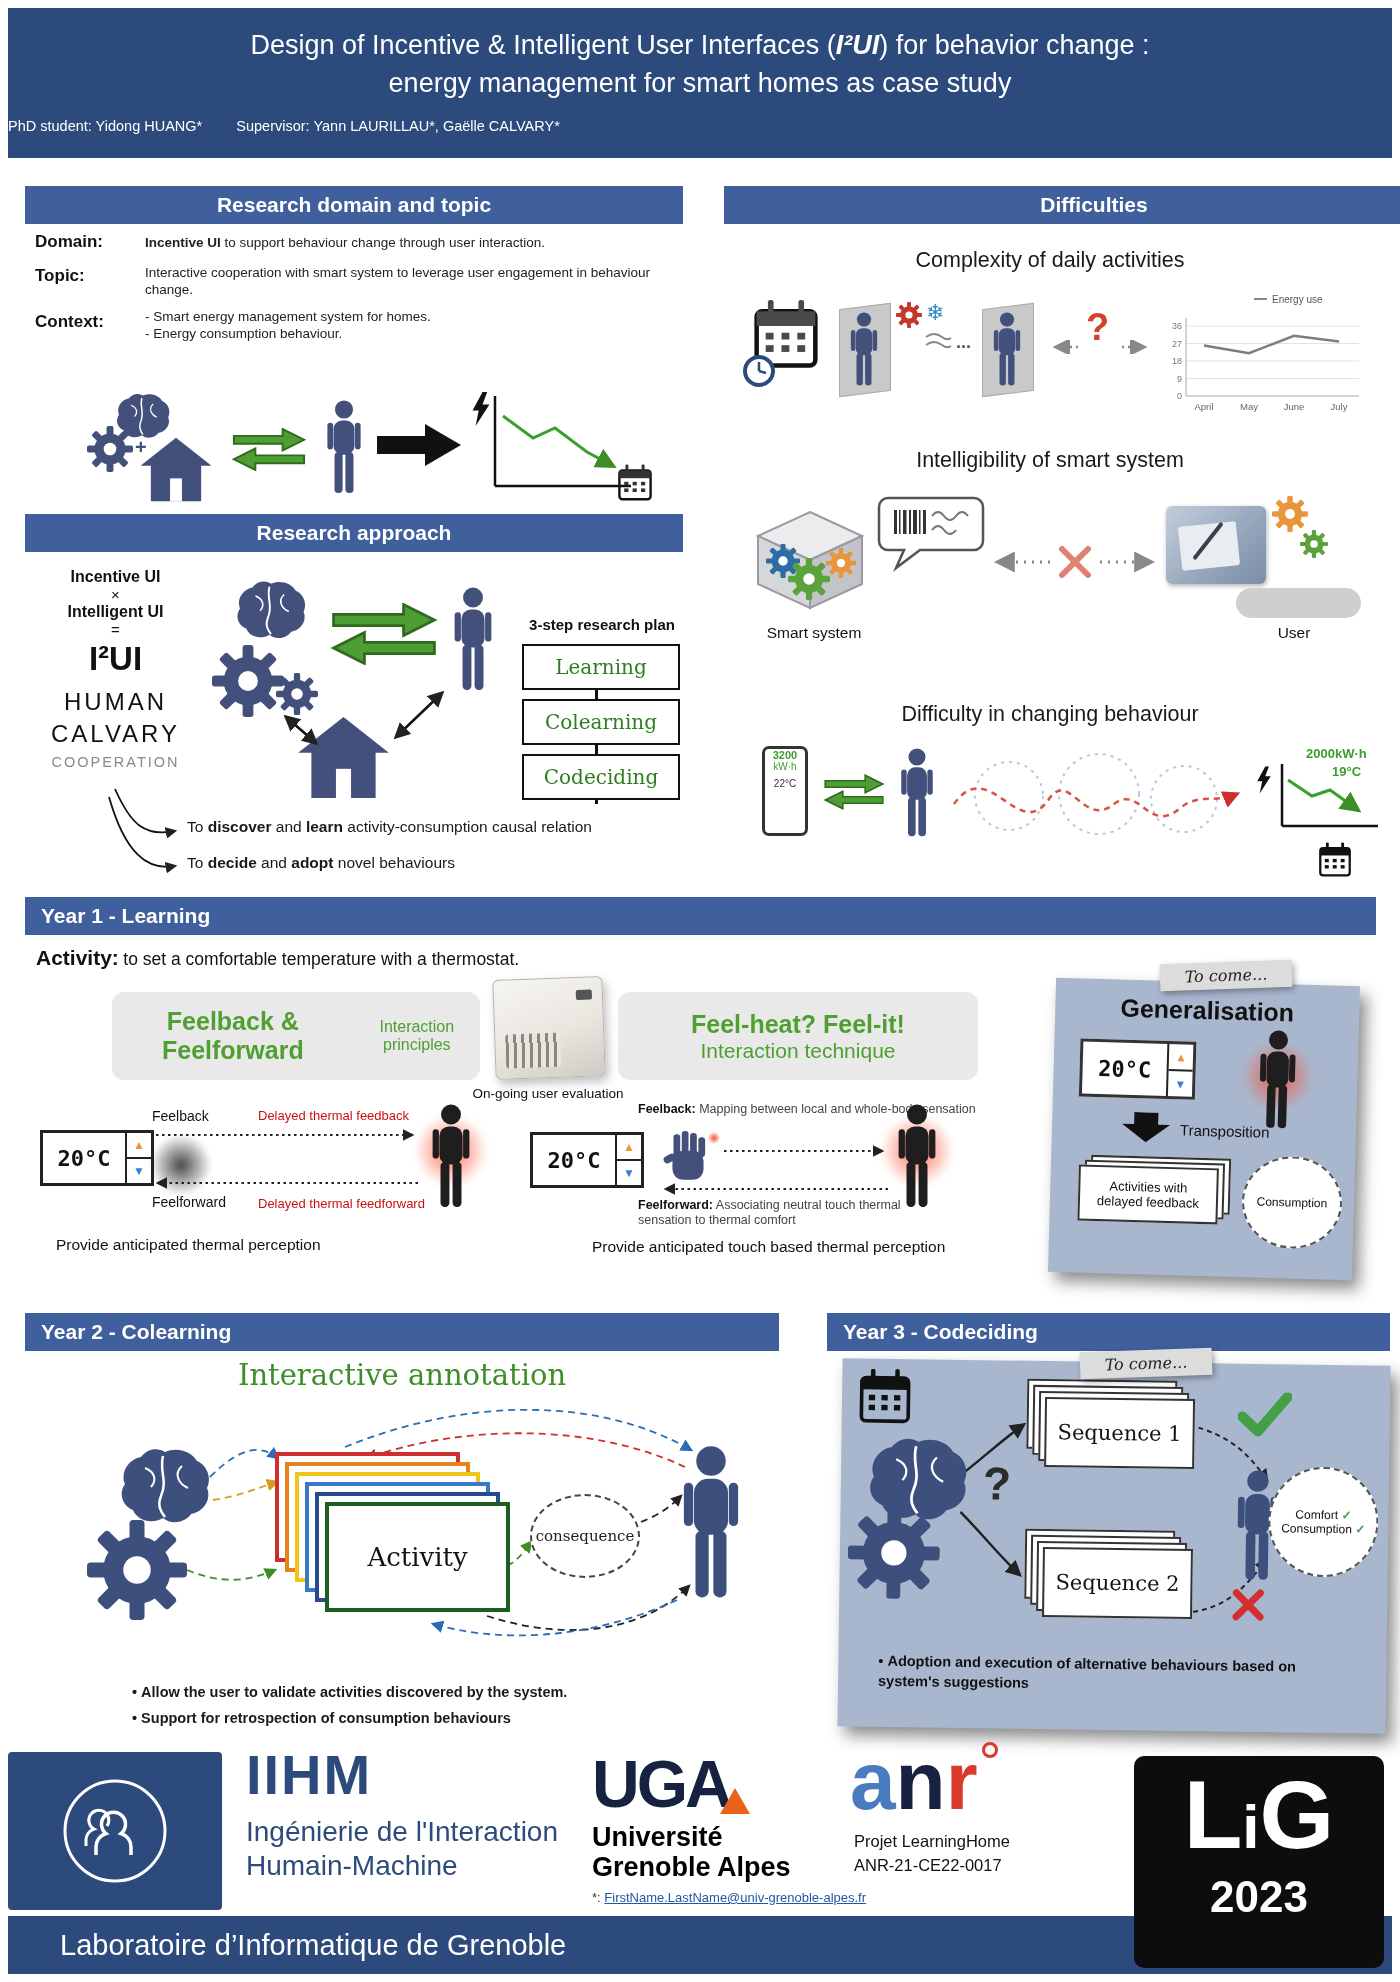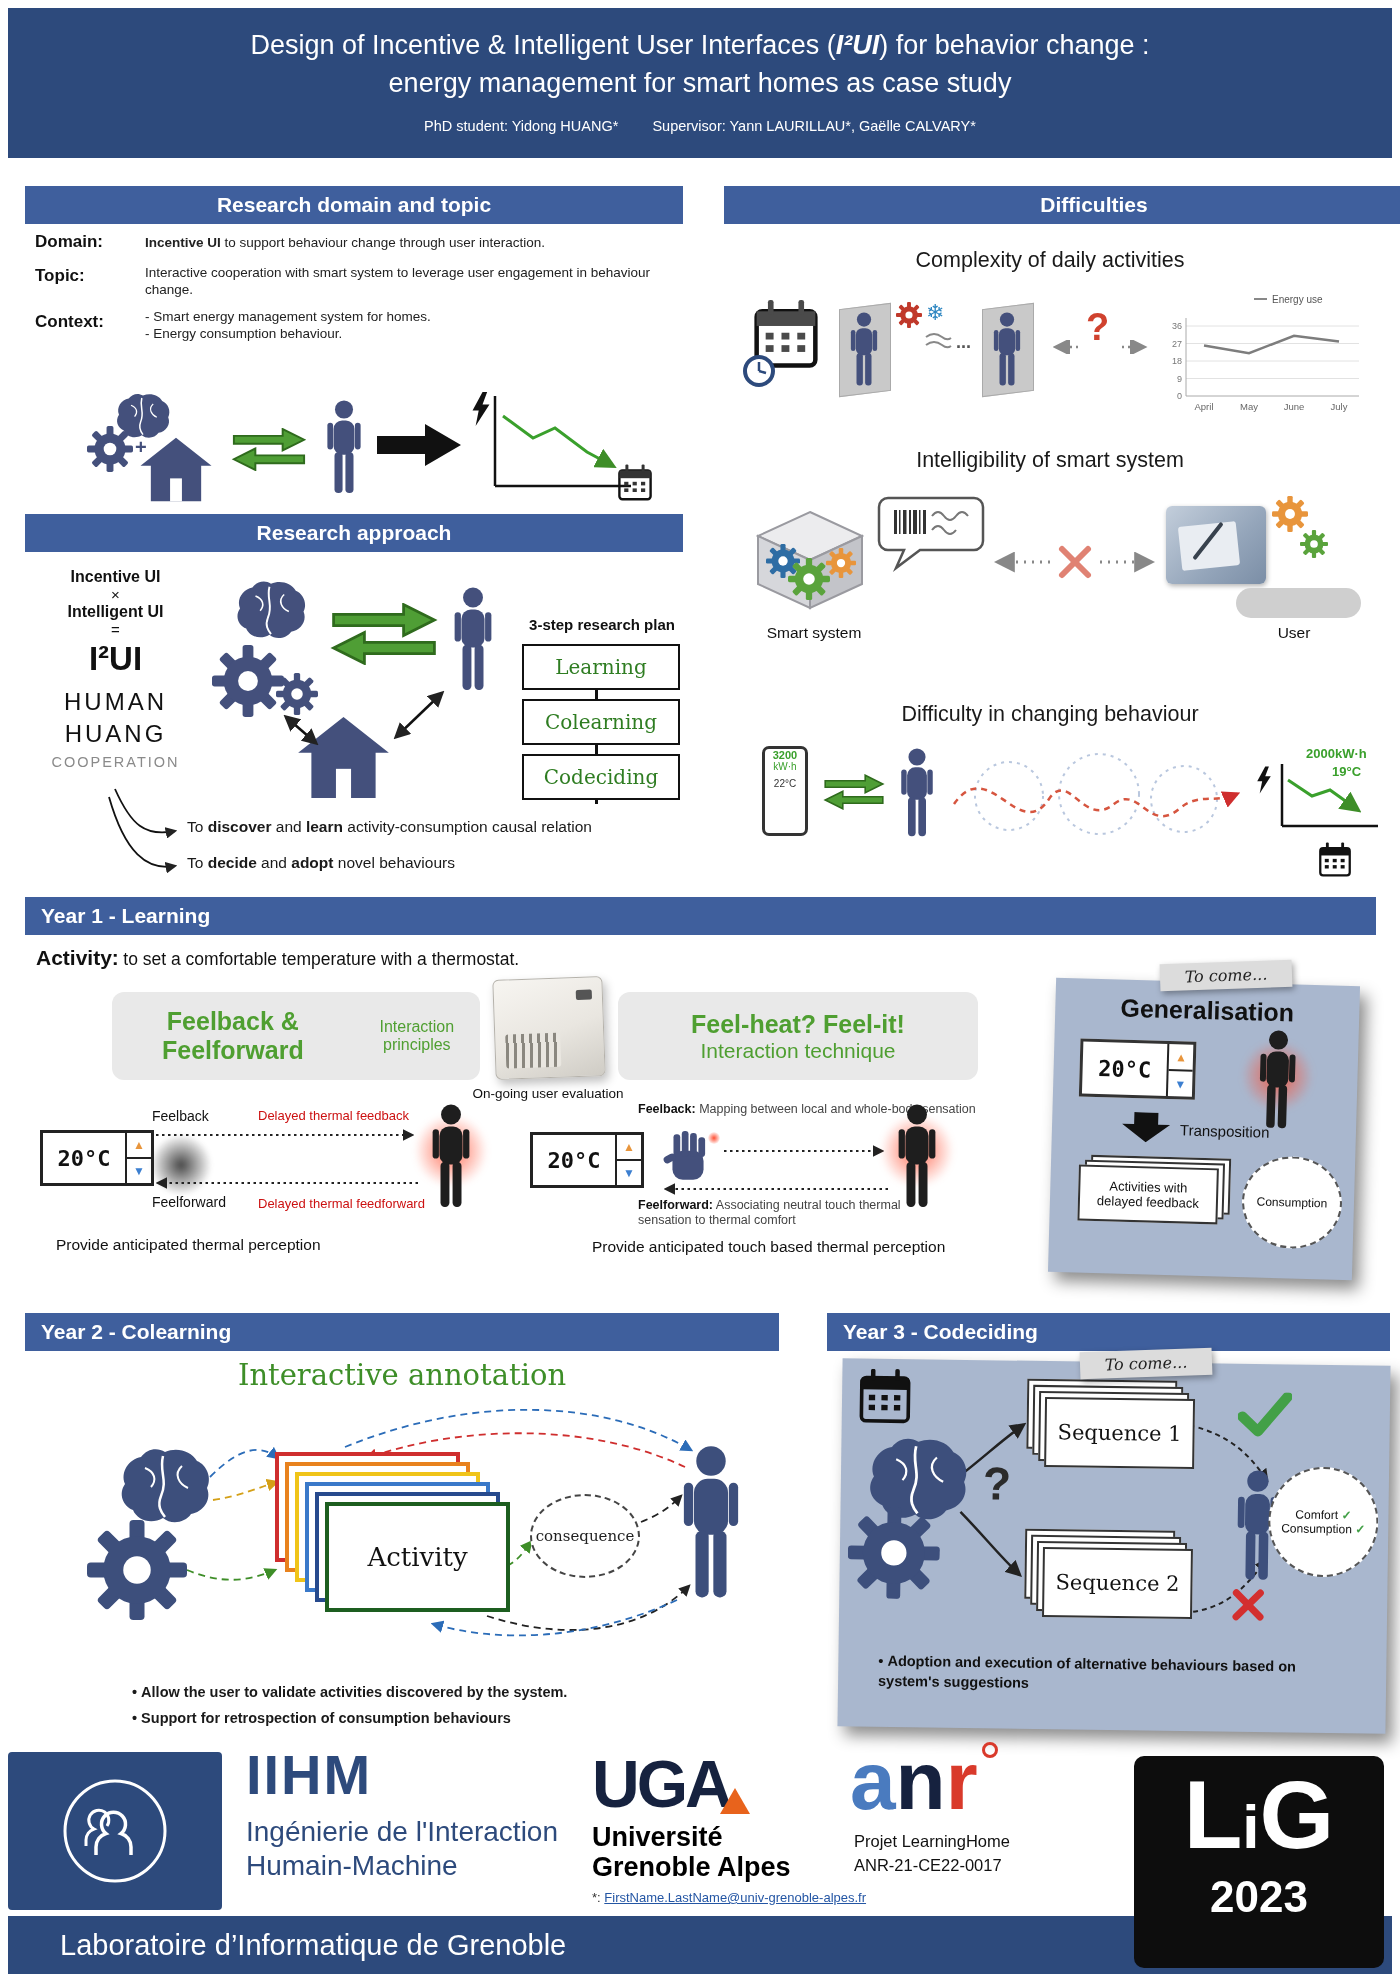--- a/index.html
+++ b/index.html
@@ -117,21 +117,21 @@
           <path d="M0 0 L10 5 L0 10 z" fill="#d4a017"></path>
         </marker>
   </defs>
 </svg>
 
 <header class="abs" style="left:8px;top:8px;width:1384px;height:150px;background:#2d4a7c;color:#fff">
   <div class="abs" style="top:22px;width:100%;text-align:center;font-size:27px">
     <span>Design of Incentive &amp; Intelligent User Interfaces (</span><span class="b" style="font-style:italic">I²UI</span><span>) for behavior change :</span>
   </div>
   <div class="abs" style="top:60px;width:100%;text-align:center;font-size:27px">energy management for smart homes as case study</div>
-  <div class="abs" style="top:110px;width:100%;text-align:center;font-size:14.5px">
+  <div class="abs" style="top:110px;width:100%;font-size:14.5px">
     <span>PhD student: Yidong HUANG*</span>
     <span style="display:inline-block;width:26px"></span>
     <span>Supervisor: Yann LAURILLAU*, Gaëlle CALVARY*</span>
   </div>
 </header>
 
 <div class="bar" style="left:25px;top:186px;width:658px">
       <span>Research domain and topic</span>
     </div>
 
@@ -183,21 +183,21 @@
     </div>
 
 <div class="abs" style="left:25px;top:560px;width:658px;height:335px">
   <div class="abs" style="left:18px;top:8px;width:145px;text-align:center">
     <div class="b" style="font-size:16px">Incentive UI</div>
     <div style="font-size:15px">×</div>
     <div class="b" style="font-size:16px">Intelligent UI</div>
     <div style="font-size:15px">=</div>
     <div class="b" style="font-size:33px;margin-top:2px">I²UI</div>
     <div style="font-size:24px;letter-spacing:3px;margin-top:10px">HUMAN</div>
-    <div style="font-size:24px;letter-spacing:3px;margin-top:4px">HUANG</div>
+    <div style="font-size:24px;letter-spacing:3px;margin-top:4px">CALVARY</div>
     <div style="font-size:14.5px;letter-spacing:2px;color:#8a8a8a;margin-top:6px">COOPERATION</div>
   </div>
 
   <svg class="abs" style="left:165px;top:5px" width="320" height="260">
     <use href="#sym-brain" width="78" height="62" x="42" y="14" fill="#44507c"></use>
     <use href="#sym-gear" width="72" height="72" x="22" y="80" fill="#44507c"></use>
     <use href="#sym-gear" width="42" height="42" x="86" y="108" fill="#44507c"></use>
     <use href="#sym-exch" width="112" height="62" x="138" y="38"></use>
     <use href="#sym-person" width="42" height="105" x="262" y="22" fill="#44507c"></use>
     <use href="#sym-house" width="95" height="85" x="106" y="150" fill="#44507c"></use>

